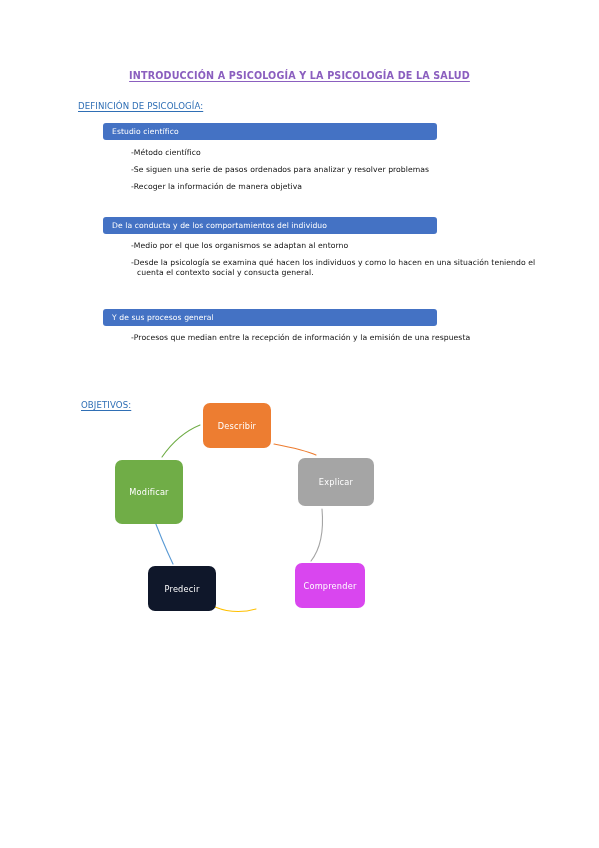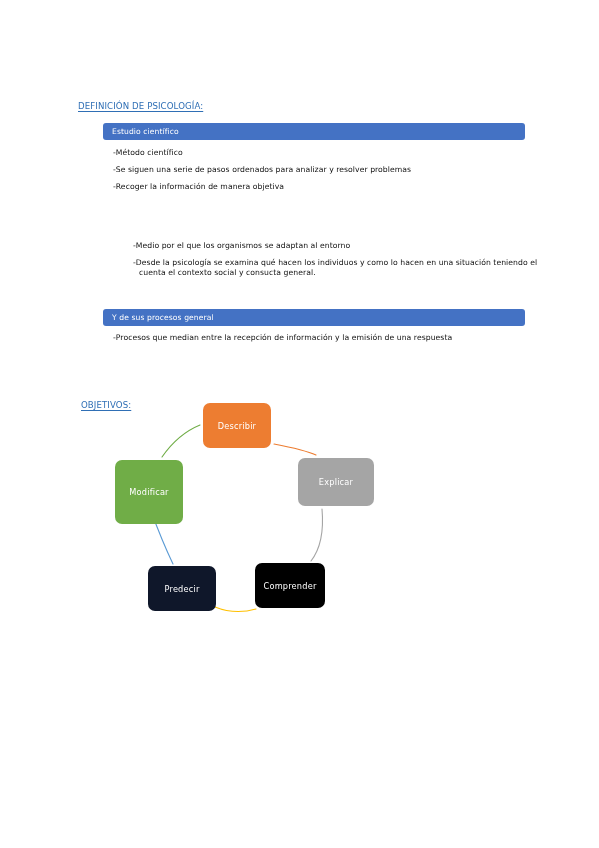--- a/index.html
+++ b/index.html
@@ -49,49 +49,49 @@
     text-underline-offset: 2px;
     letter-spacing: 0.1px;
   }
   #label-definicion { left: 78px; top: 101px; }
   #label-objetivos  { left: 81px; top: 400px; }
 
   
   .banner {
     position: absolute;
     left: 103px;
-    width: 422px;
+    width: 334px;
     height: 17px;
     background: #4472C4;
     border-radius: 3px;
     color: #ffffff;
     font-size: 7.6px;
     line-height: 17px;
     padding-left: 9px;
     box-sizing: border-box;
     letter-spacing: 0.1px;
     white-space: nowrap;
     overflow: hidden;
   }
   #banner-0 { top: 123px; }
   #banner-1 { top: 217px; }
   #banner-2 { top: 309px; }
 
   
   .bullets {
     position: absolute;
-    left: 113px;
+    left: 131px;
     width: 408px;
     font-size: 7.7px;
     line-height: 10px;
     color: #111111;
     letter-spacing: 0.05px;
   }
   #bullets-0 { top: 148px; }
-  #bullets-1 { top: 241px; margin-left: 20px; }
+  #bullets-1 { top: 241px; }
   #bullets-2 { top: 333px; }
 
   .bullets .bl {
     margin: 0 0 7px 0;
     padding-left: 6px;
     text-indent: -6px;
   }
   .bullets .bl:last-child { margin-bottom: 0; }
 
   
@@ -139,30 +139,32 @@
   #node-modificar {
     left: 15px;  top: 62px; width: 68px; height: 64px;
     background: #70AD47;
   }
 </style>
 </head>
 <body>
 
 <div class="page">
 
+  <div class="doc-title" style="color: rgb(139, 95, 191);">INTRODUCCIÓN A PSICOLOGÍA Y LA PSICOLOGÍA DE LA SALUD</div>
 
   <div class="blue-label" id="label-definicion" style="color: rgb(47, 111, 181);">DEFINICIÓN DE PSICOLOGÍA:</div>
 
   <div class="banner" id="banner-0" style="background: rgb(68, 114, 196);">Estudio científico</div>
   <div class="bullets" id="bullets-0">
     <p class="bl">-Método científico</p>
     <p class="bl">-Se siguen una serie de pasos ordenados para analizar y resolver problemas</p>
     <p class="bl">-Recoger la información de manera objetiva</p>
   </div>
 
+  <div class="banner" id="banner-1" style="background: rgb(68, 114, 196);">De la conducta y de los comportamientos del individuo</div>
   <div class="bullets" id="bullets-1">
     <p class="bl">-Medio por el que los organismos se adaptan al entorno</p>
     <p class="bl">-Desde la psicología se examina qué hacen los individuos y como lo hacen en una situación teniendo el cuenta el contexto social y consucta general.</p>
   </div>
 
   <div class="banner" id="banner-2" style="background: rgb(68, 114, 196);">Y de sus procesos general</div>
   <div class="bullets" id="bullets-2">
     <p class="bl">-Procesos que median entre la recepción de información y la emisión de una respuesta</p>
   </div>
 
@@ -180,21 +182,21 @@
 
       <path d="M 73 166 Q 62 143 51 113" fill="none" stroke="#5B9BD5" stroke-width="1.1" stroke-linecap="round"></path>
 
       <path d="M 62 59 Q 78 36 100 27" fill="none" stroke="#70AD47" stroke-width="1.1" stroke-linecap="round"></path>
     </svg>
 
     <div class="node" id="node-describir" style="background: rgb(237, 125, 49);">Describir</div>
 
     <div class="node" id="node-explicar" style="background: rgb(165, 165, 165);">Explicar</div>
 
-    <div class="node" id="node-comprender" style="background: #000000;">Comprender</div>
+    <div class="node" id="node-comprender" style="background: #d946ef; margin-left: 40px;">Comprender</div>
 
     <div class="node" id="node-predecir" style="background: #0f172a;">Predecir</div>
 
     <div class="node" id="node-modificar" style="background: rgb(112, 173, 71);">Modificar</div>
 
   </div>
 
 </div>
 
 </body></html>

